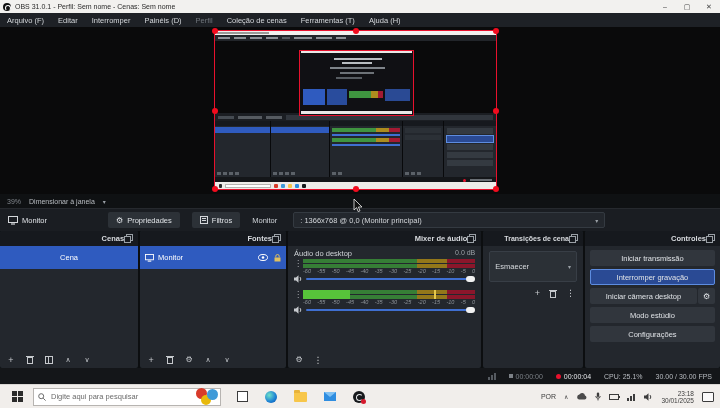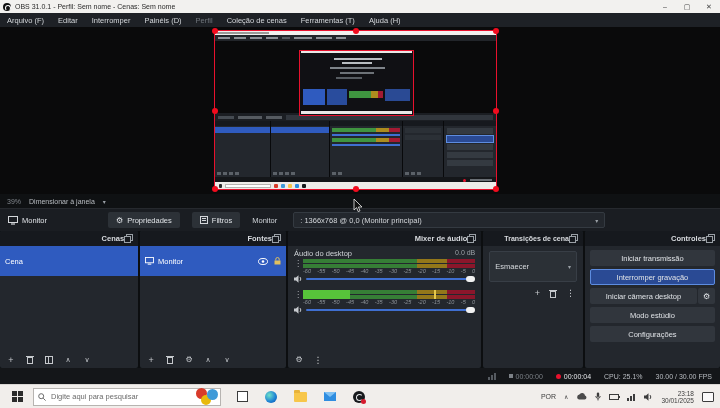--- a/index.html
+++ b/index.html
@@ -83,22 +83,22 @@
 
   
   .panels{position:absolute;left:0;top:231px;width:720px;height:137px;background:#0c0e10;
           display:flex;gap:2px;}
   .panel{background:#23272d;border-radius:2px;position:relative;overflow:hidden;}
   .p-head{height:15px;background:#16191e;display:flex;align-items:center;justify-content:flex-end;
           padding:0 5px;font-size:7.5px;font-weight:bold;color:#d8dbdf;}
   .p-foot{position:absolute;left:0;bottom:0;width:100%;height:17px;display:flex;align-items:center;
           gap:9px;padding-left:6px;font-size:9px;color:#c6c9cd;}
   .p-foot .ic{display:flex;align-items:center;justify-content:center;width:10px;height:10px;}
-  .rowsel{height:30px;background:#2f5bbf;display:flex;align-items:center;gap:4px;
-          padding:0 5px;font-size:7.5px;color:#fff;}
+  .rowsel{height:23px;background:#2f5bbf;display:flex;align-items:center;gap:4px;
+          padding:0 5px;font-size:7.5px;color:#fff;justify-content:center;}
   .rowsel .right{margin-left:auto;display:flex;gap:6px;align-items:center;}
 
   .p-scenes{width:140px;} .p-sources{width:148px;} .p-mixer{width:196px;}
   .p-trans{width:101px;} .p-controls{width:137px;}
 
   
   .chan{padding:3px 6px 0 6px;}
   .chan-top{display:flex;justify-content:space-between;font-size:7.5px;color:#cfd3d7;}
   .chan-top .db{color:#9aa0a6;font-size:7px;}
   .meter-row{display:flex;align-items:center;gap:3px;margin-top:1px;}

